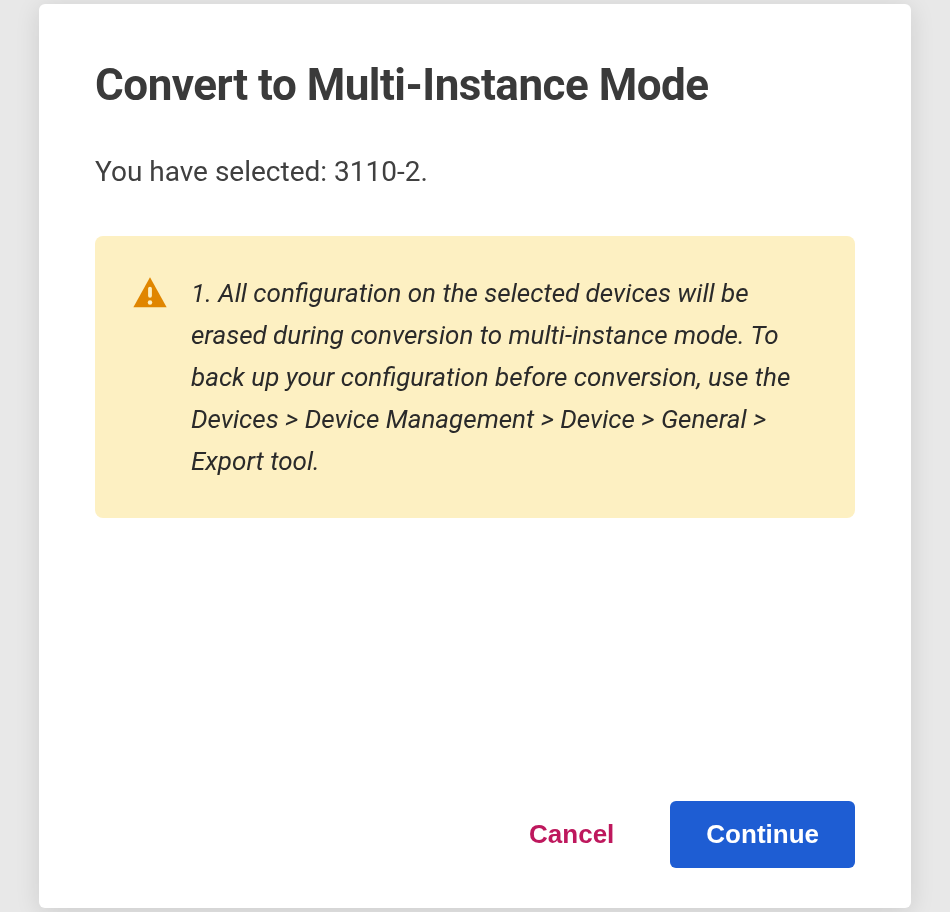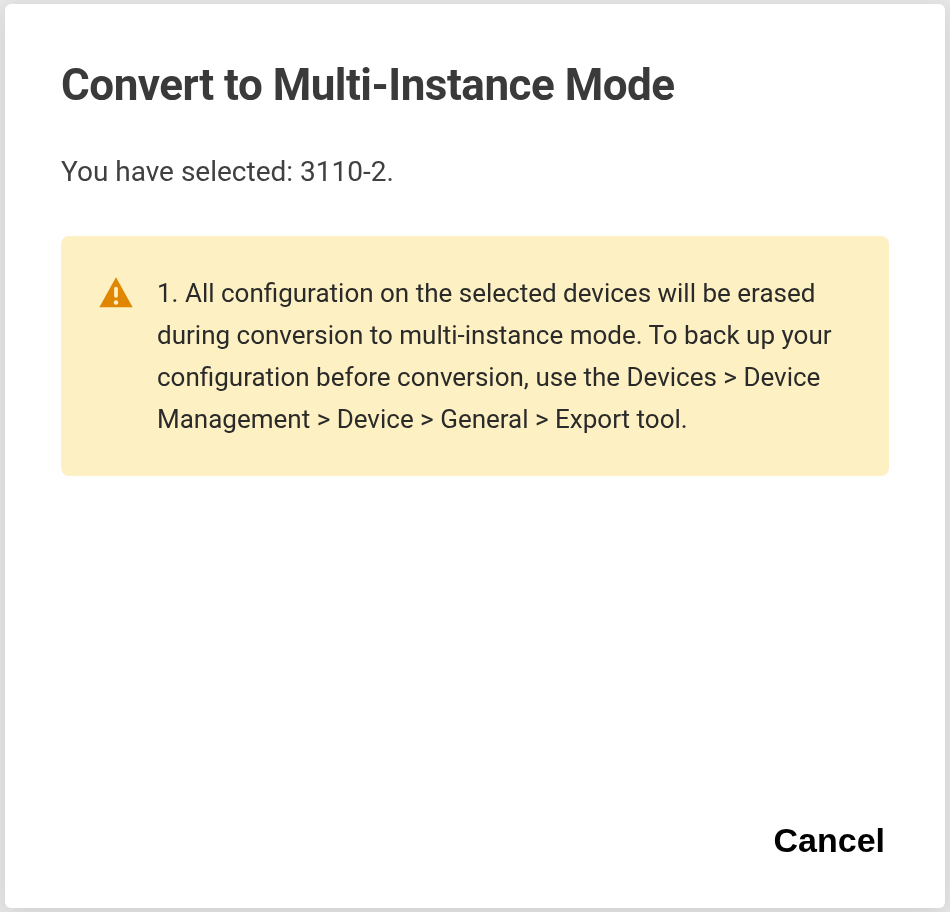--- a/index.html
+++ b/index.html
@@ -6,21 +6,21 @@
     html, body { width: 950px; height: 912px; }
     body {
       font-family: -apple-system, BlinkMacSystemFont, "Segoe UI", Roboto, "Helvetica Neue", Arial, sans-serif;
       background: #e8e8e8;
       display: flex;
       align-items: flex-start;
       justify-content: center;
     }
     .modal {
       background: #fff;
-      width: 940px;
+      width: 872px;
       min-height: 904px;
       border-radius: 6px;
       box-shadow: 0 4px 24px rgba(0,0,0,0.12);
       margin-top: 4px;
       padding: 56px 56px 40px 56px;
       display: flex;
       flex-direction: column;
       position: relative;
     }
     .modal-title {
@@ -51,36 +51,37 @@
     .warning-icon-wrap svg {
       width: 38px;
       height: 38px;
       display: block;
     }
     .warning-text {
       flex: 1;
       font-size: 26px;
       line-height: 1.62;
       color: #2a2a2a;
+      font-style: italic;
     }
     .warning-text p { margin: 0; }
     .warning-text p + p { margin-top: 32px; }
     .modal-footer {
       margin-top: auto;
       padding-top: 40px;
       display: flex;
       justify-content: flex-end;
       align-items: center;
       gap: 52px;
     }
     .btn-cancel {
       background: none;
       border: none;
-      color: #000000;
-      font-size: 34px;
+      color: #be185d;
+      font-size: 26px;
       font-weight: 700;
       cursor: pointer;
       padding: 8px 4px;
     }
     .btn-continue {
       background: #1e5dd3;
       color: #fff;
       border: none;
       border-radius: 6px;
       font-size: 26px;
@@ -108,15 +109,16 @@
         <circle cx="12" cy="18" r="1.4" fill="#fdf0c2"></circle>
       </svg>
     </div>
     <div class="warning-text">
       <p>1. All configuration on the selected devices will be erased during conversion to multi-instance mode. To back up your configuration before conversion, use the Devices &gt; Device Management &gt; Device &gt; General &gt; Export tool.</p>
     </div>
   </div>
 
   <div class="modal-footer">
     <button class="btn-cancel">Cancel</button>
+    <button class="btn-continue">Continue</button>
   </div>
 
 </div>
 
 </body></html>

